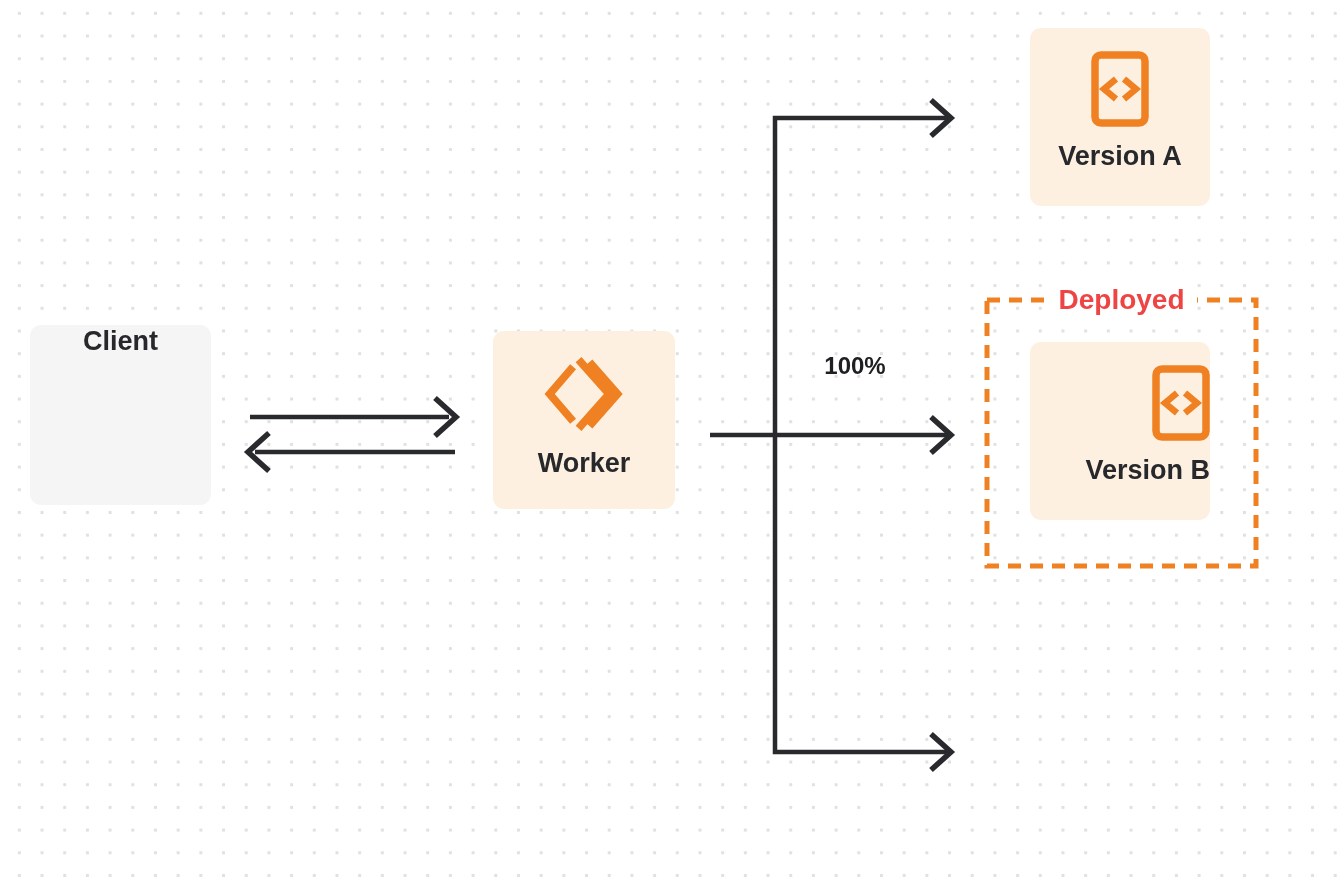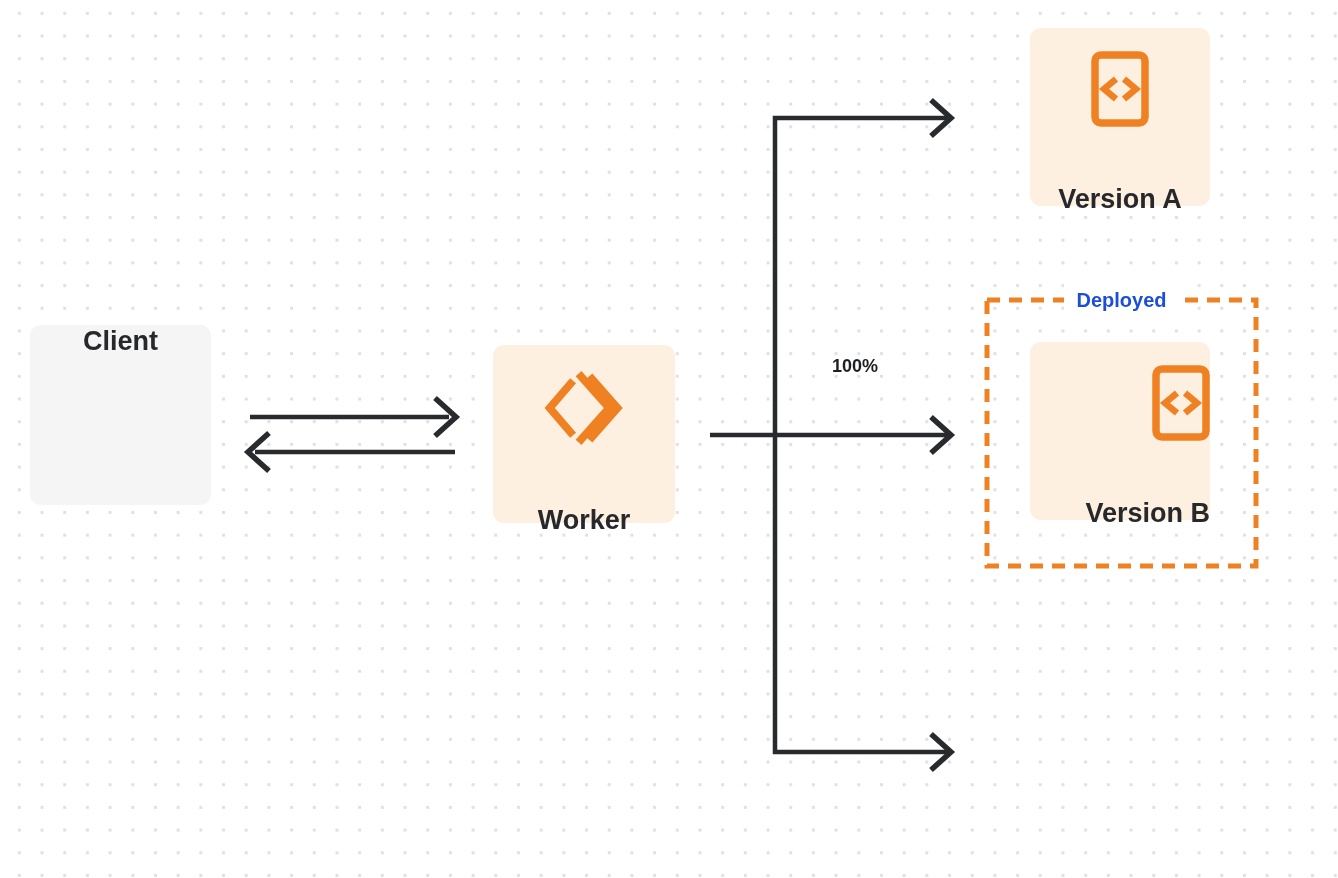--- a/index.html
+++ b/index.html
@@ -12,55 +12,54 @@
     background-size:22.7px 22.7px;
     background-position:8px 2px;
     font-family:"Liberation Sans", sans-serif;
   }
   .overlay{position:absolute;left:0;top:0;width:1338px;height:878px;overflow:visible;}
   .node{
     position:absolute;
     border-radius:11px;
     display:flex;flex-direction:column;align-items:center;
     box-sizing:border-box;
-    gap:43px;
   }
   .node-label{
     font-weight:700;font-size:27px;color:#26282b;line-height:32px;white-space:nowrap;
   }
   .node-client{
     left:30px;top:325px;width:181px;height:180px;
     background:#f5f5f6;
     justify-content:flex-start;
   }
   .node-peach{background:#fdf0e1;}
   .node-worker{
-    left:493px;top:345px;width:182px;height:178px;
+    left:493px;top:331px;width:182px;height:178px;
     padding-top:24px;
   }
   .node-worker .node-label{margin-top:14px;}
   .node-version{width:180px;height:178px;left:1030px;padding-top:23px;}
   .node-version .node-label{margin-top:13px;}
   .node-version-a{top:28px;}
   .node-version-b{top:342px;align-items:flex-end;}
   .node-version-c{top:660px;}
   .deployed-label-wrap{
     position:absolute;left:985px;top:284px;width:273px;height:32px;
     display:flex;justify-content:center;align-items:center;
   }
   .deployed-label{
     background:#ffffff;
     padding:0 12px;
-    color:#1d4ed8;font-weight:700;font-size:20px;line-height:32px;white-space:nowrap;
+    color:#ef4444;font-weight:700;font-size:28px;line-height:32px;white-space:nowrap;
   }
   .traffic-label{
     position:absolute;left:775px;top:350px;width:160px;
     text-align:center;color:#1d1f22;font-weight:700;
   }
-  .traffic-line1{display:block;font-size:18px;line-height:32px;}
+  .traffic-line1{display:block;font-size:24px;line-height:32px;}
   .traffic-line2{display:block;font-size:19px;line-height:32px;letter-spacing:1.5px;}
 </style>
 </head>
 <body>
 
 <div class="canvas">
 
   <svg class="overlay" viewBox="0 0 1338 878">
     <g stroke="#282a2d" fill="none" stroke-linejoin="miter" stroke-linecap="butt">
 

